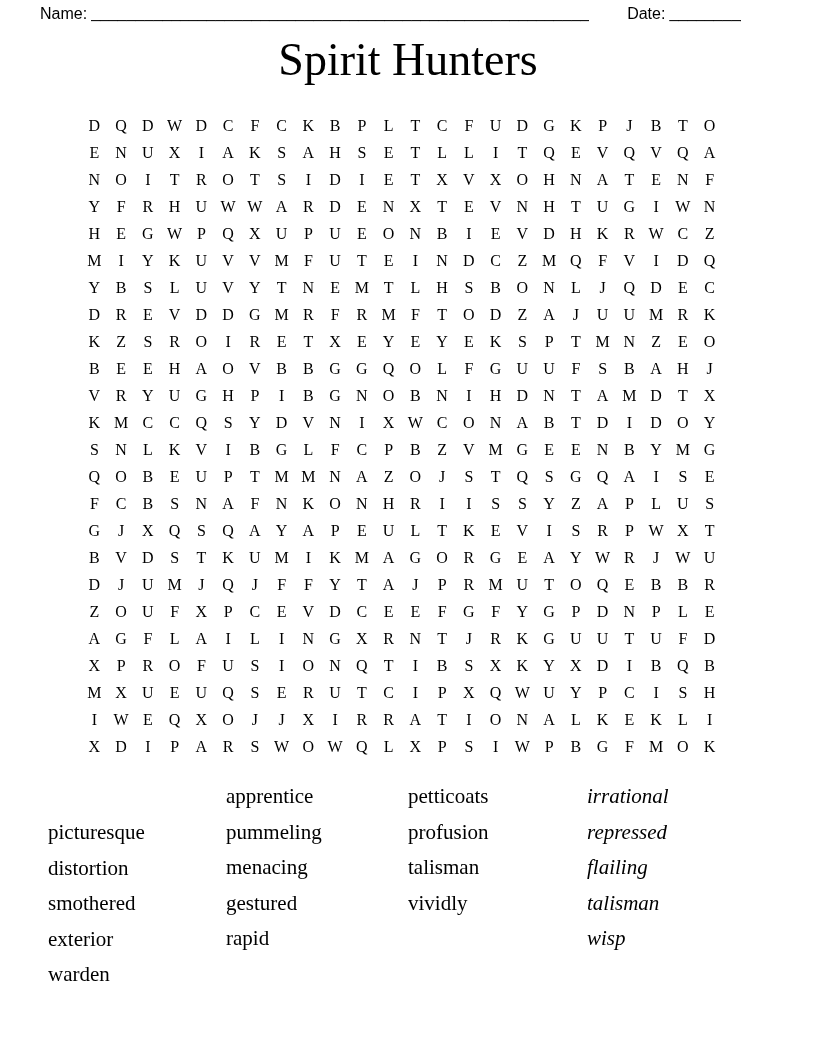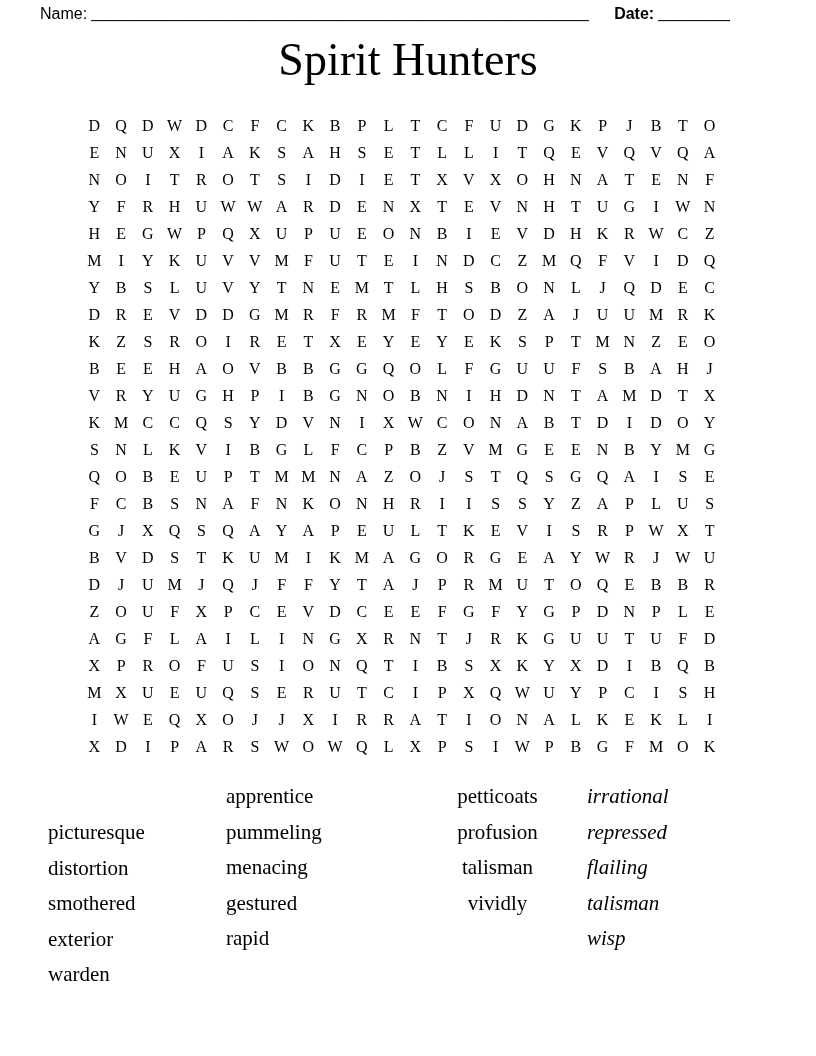--- a/index.html
+++ b/index.html
@@ -14,21 +14,21 @@
     font-family: "Liberation Sans", sans-serif;
     font-size: 16px; white-space: nowrap; color: #000;
   }
   .uline {
     display: inline-block; overflow: hidden; white-space: nowrap;
     height: 21px; line-height: 21px; vertical-align: bottom;
     letter-spacing: 0;
   }
   .uline-name { width: 498px; margin-left: 4px; }
   .uline-date { width: 72px; margin-left: 4px; }
-  .date-label { margin-left: 25px; font-weight: bold; }
+  .date-label { margin-left: 38px; }
   .page-title {
     position: absolute; top: 32px; left: 0; width: 100%;
     text-align: center; font-size: 46px; line-height: 56px;
     font-family: "Liberation Serif", serif; font-weight: 400;
   }
   .grid {
     position: absolute; top: 112px; left: 81px;
   }
   .grid-row { display: flex; height: 27px; }
   .grid-cell {
@@ -36,21 +36,21 @@
     font-size: 16px; line-height: 27px;
     font-family: "Liberation Serif", serif;
   }
   .word-bank {
     position: absolute; top: 779px; left: 48px; right: 20px;
     display: flex;
   }
   .wb-col { display: block; }
   .wb-col:nth-child(1) { width: 178px; margin-top: 36px; }
   .wb-col:nth-child(2) { width: 182px; }
-  .wb-col:nth-child(3) { width: 179px; text-align: center; }
+  .wb-col:nth-child(3) { width: 179px; }
   .wb-col:nth-child(4) { width: auto; font-style: italic; }
   .word {
     font-size: 21px; line-height: 35.6px;
     font-family: "Liberation Serif", serif;
   }
 </style>
 </head>
 <body>
 
 <div class="header">

